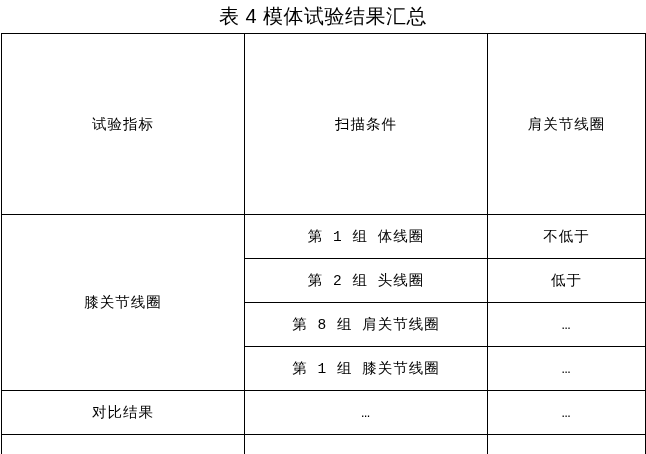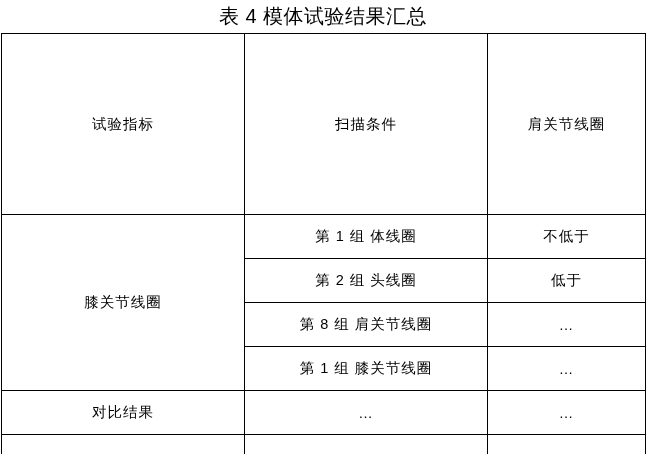--- a/index.html
+++ b/index.html
@@ -46,20 +46,21 @@
   col.c1 { width: 243px; }
   col.c2 { width: 243px; }
   col.c3 { width: 158px; }
 
   .head-row td {
     height: 178px;
     font-size: 15px;
   }
   .body-row td {
     height: 41px;
+    font-family: Liberation Mono, monospace;
   }
   .tall-label {
     font-size: 15px;
   }
   .dots {
     letter-spacing: 2px;
   }
 </style>
 </head>
 <body>

